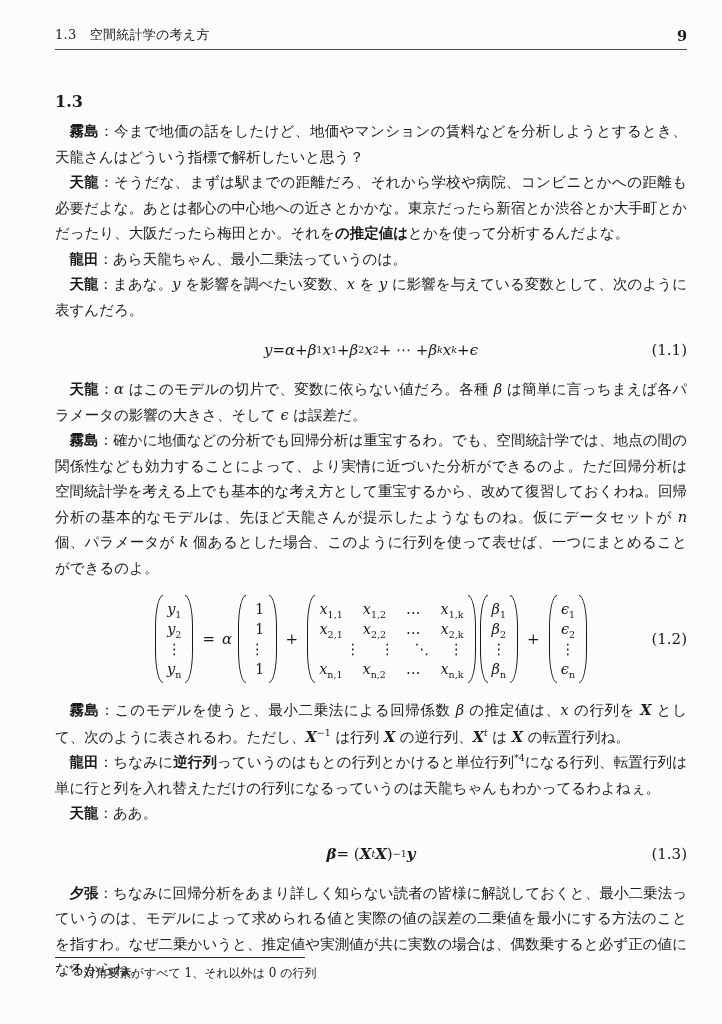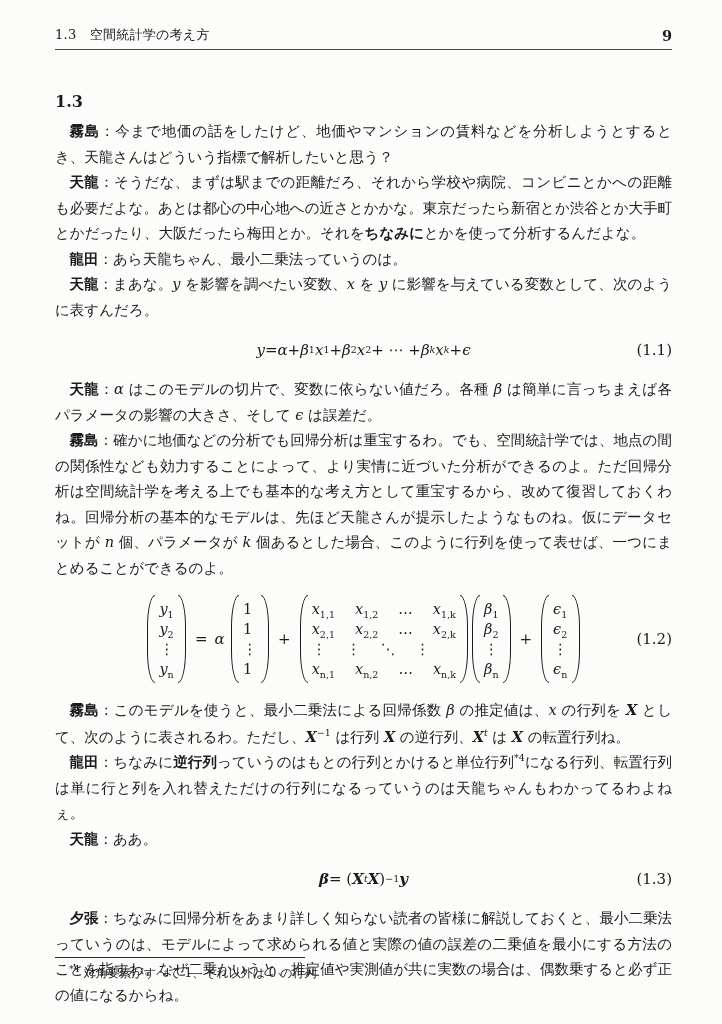--- a/index.html
+++ b/index.html
@@ -1,19 +1,19 @@
 <!DOCTYPE html>
 <html><head>
 <meta charset="utf-8">
 <style>
   html,body{margin:0;padding:0;background:#e9e9e7;}
   .page{
     width:722px;height:1024px;margin:0 auto;background:#fcfcfb;color:#1b1b1b;
     font-family:"DejaVu Serif","Liberation Serif",serif;
-    box-sizing:border-box;padding:26px 50px 0 55px;position:relative;overflow:hidden;
+    box-sizing:border-box;padding:26px 35px 0 55px;position:relative;overflow:hidden;
   }
   
   .running{display:flex;justify-content:space-between;align-items:flex-end;
     font-size:13px;padding-bottom:5px;border-bottom:1.4px solid #4a4a4a;}
   .running .head-left{letter-spacing:.02em;}
   .running .head-page{font-weight:bold;font-size:14.5px;}
   
   h1.section{display:flex;align-items:flex-start;margin:42px 0 8px 0;font-size:16px;}
   h1.section .sec-num{font-weight:bold;margin-right:17px;font-family:"DejaVu Serif",serif;}
   h1.section .sec-title{font-weight:bold;font-family:"DejaVu Sans","Liberation Sans",sans-serif;letter-spacing:.5px;}
@@ -29,21 +29,21 @@
     margin:14px 0;font-size:15px;min-height:26px;}
   .eq-number{position:absolute;right:0;top:50%;transform:translateY(-50%);font-style:normal;font-size:15px;}
   .eq-body{display:flex;align-items:center;}
   
   .mat{display:inline-flex;align-items:stretch;margin:0 2px;}
   .paren-l{width:7px;border:1.5px solid #1b1b1b;border-right:0;
     border-radius:10px 0 0 10px / 45% 0 0 45%;margin-right:3px;}
   .paren-r{width:7px;border:1.5px solid #1b1b1b;border-left:0;
     border-radius:0 10px 10px 0 / 0 45% 45% 0;margin-left:3px;}
   .mat-body{display:flex;flex-direction:column;justify-content:center;padding:4px 1px;}
-  .mat-row{display:flex;justify-content:flex-start;gap:20px;line-height:20px;}
+  .mat-row{display:flex;justify-content:flex-end;gap:20px;line-height:20px;}
   .mat-cell{text-align:center;min-width:10px;font-size:14.5px;}
   .op{margin:0 7px;font-size:15px;}
   .alpha-coef{margin-right:4px;}
   
   .footnote{position:absolute;left:55px;right:41px;bottom:42px;}
   .fn-rule{width:250px;border-top:1.3px solid #2a2a2a;margin-bottom:7px;}
   .fn-text{font-size:12px;line-height:17px;padding-left:14px;}
 </style>
 </head>
 <body>
@@ -53,21 +53,21 @@
   <div class="running">
     <span class="head-left">1.3　空間統計学の考え方</span>
     <span class="head-page">9</span>
   </div>
 
   <h1 class="section">
     <span class="sec-num">1.3</span>
   </h1>
 
   <p class="para"><span class="bold">霧島</span><span>：今まで地価の話をしたけど、地価やマンションの賃料などを分析しようとするとき、天龍さんはどういう指標で解析したいと思う？</span></p>
-  <p class="para"><span class="bold">天龍</span><span>：そうだな、まずは駅までの距離だろ、それから学校や病院、コンビニとかへの距離も必要だよな。あとは都心の中心地への近さとかかな。東京だったら新宿とか渋谷とか大手町とかだったり、大阪だったら梅田とか。それを</span><span class="bold">ちなみに</span><span>とかを使って分析するんだよな。</span></p>
+  <p class="para"><span class="bold">天龍</span><span>：そうだな、まずは駅までの距離だろ、それから学校や病院、コンビニとかへの距離も必要だよな。あとは都心の中心地への近さとかかな。東京だったら新宿とか渋谷とか大手町とかだったり、大阪だったら梅田とか。それを</span><span class="bold">の推定値は</span><span>とかを使って分析するんだよな。</span></p>
   <p class="para"><span class="bold">龍田</span><span>：あら天龍ちゃん、最小二乗法っていうのは。</span></p>
   <p class="para"><span class="bold">天龍</span><span>：まあな。</span><span class="math">y</span><span> を影響を調べたい変数、</span><span class="math">x</span><span> を </span><span class="math">y</span><span> に影響を与えている変数として、次のように表すんだろ。</span></p>
 
   <div class="equation">
     <span class="eq-body">
         <span class="math">y</span>
         <span> = </span>
         <span class="math">α</span>
         <span> + </span>
         <span class="math">β</span>

